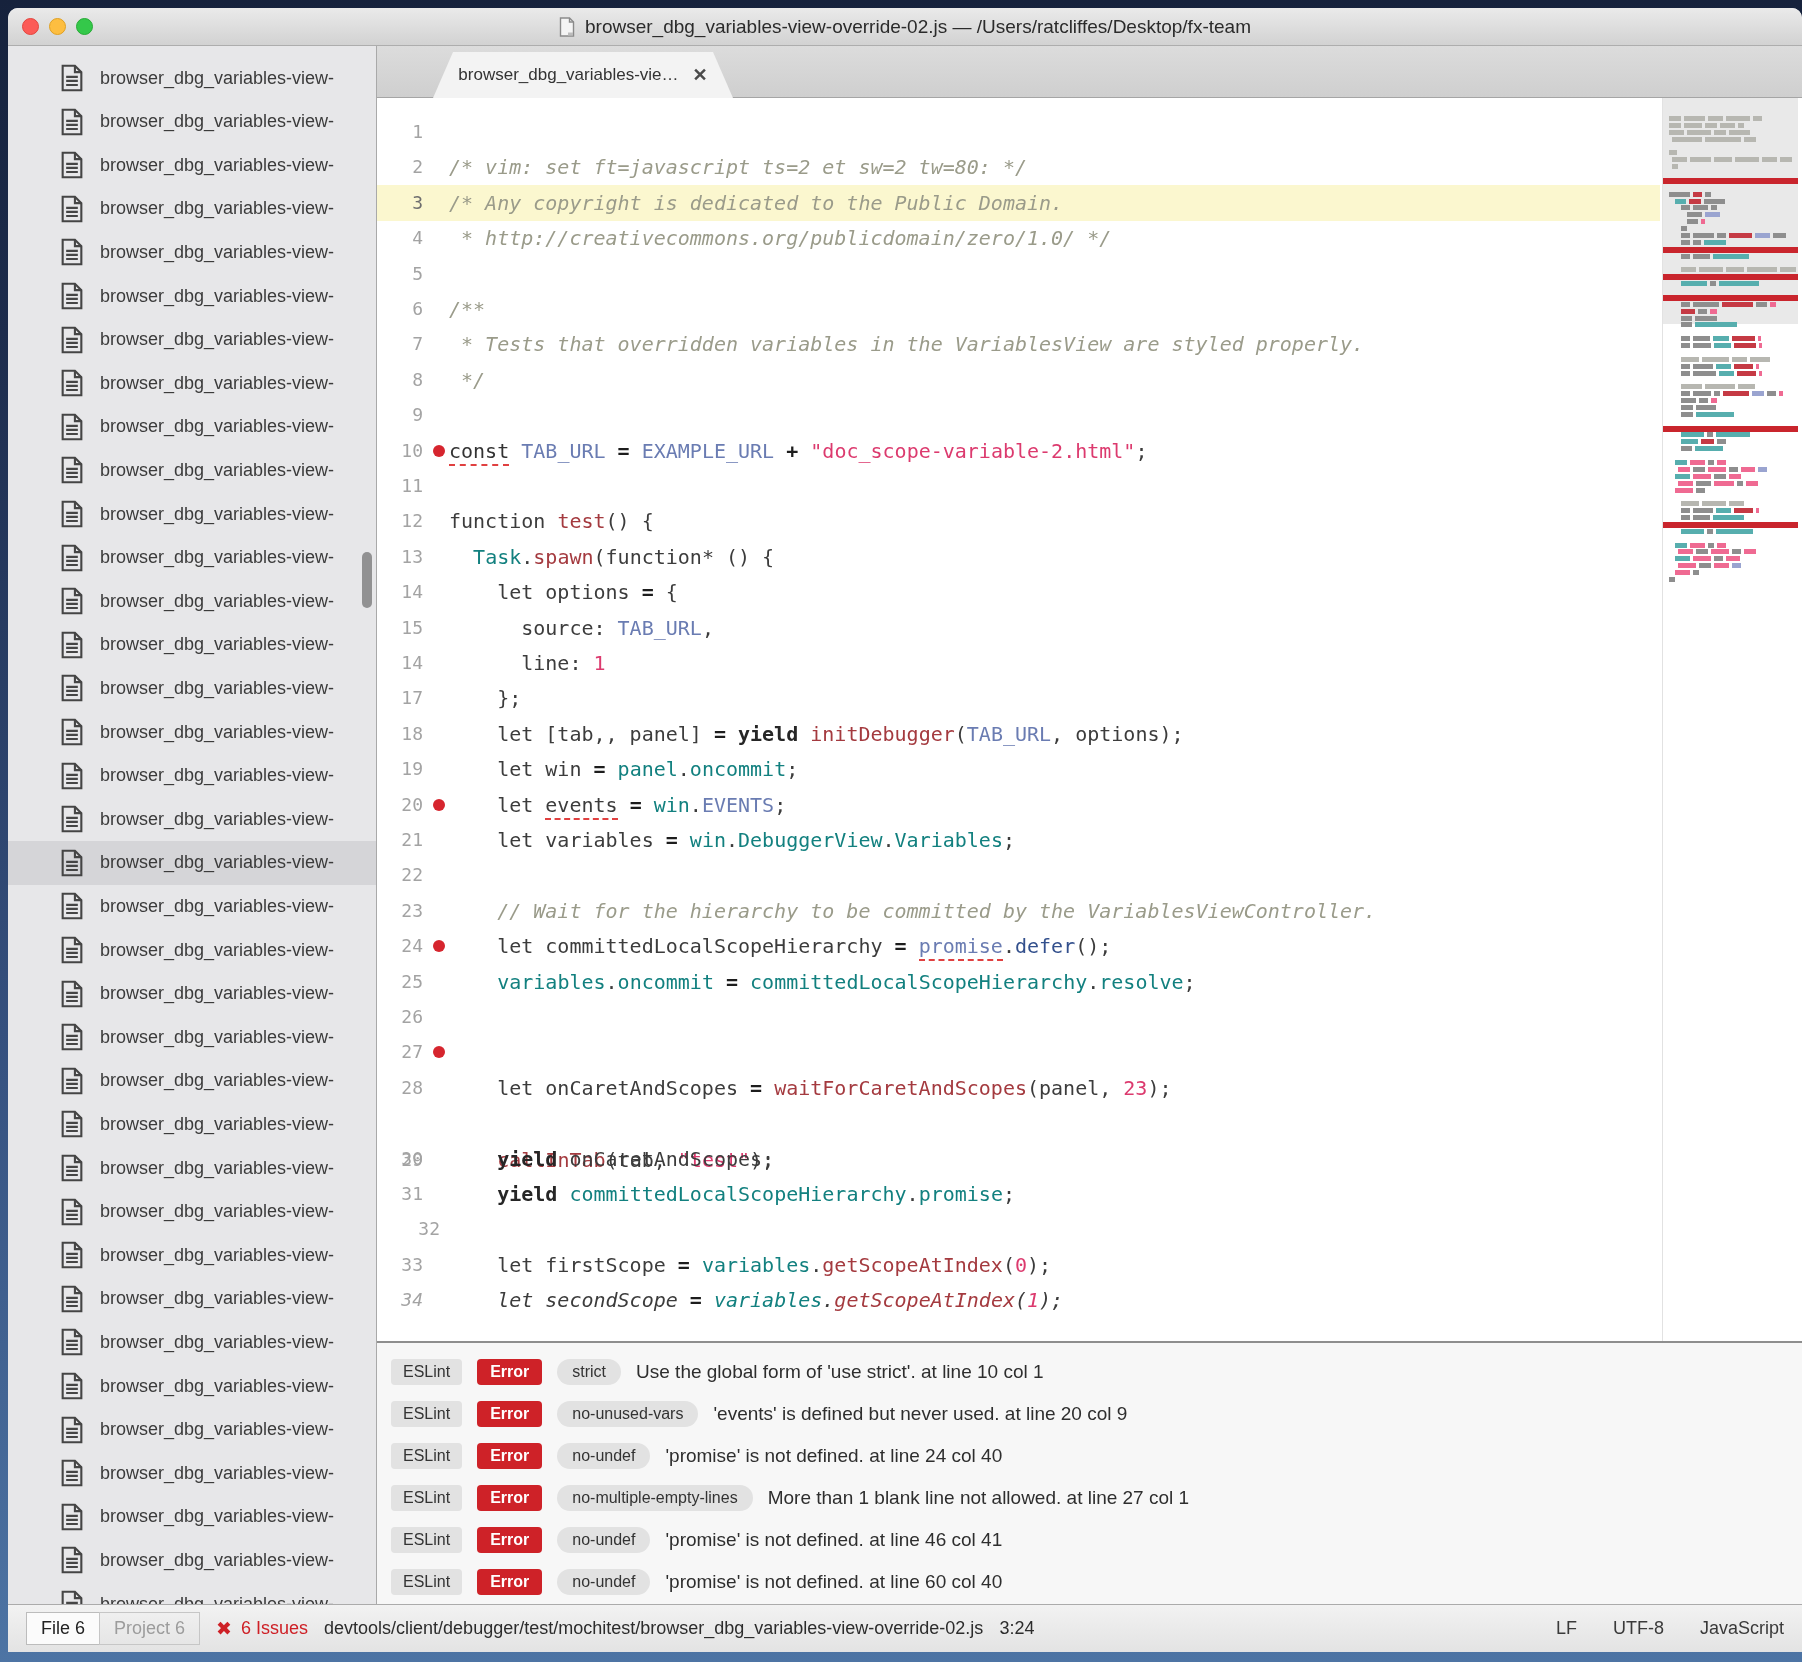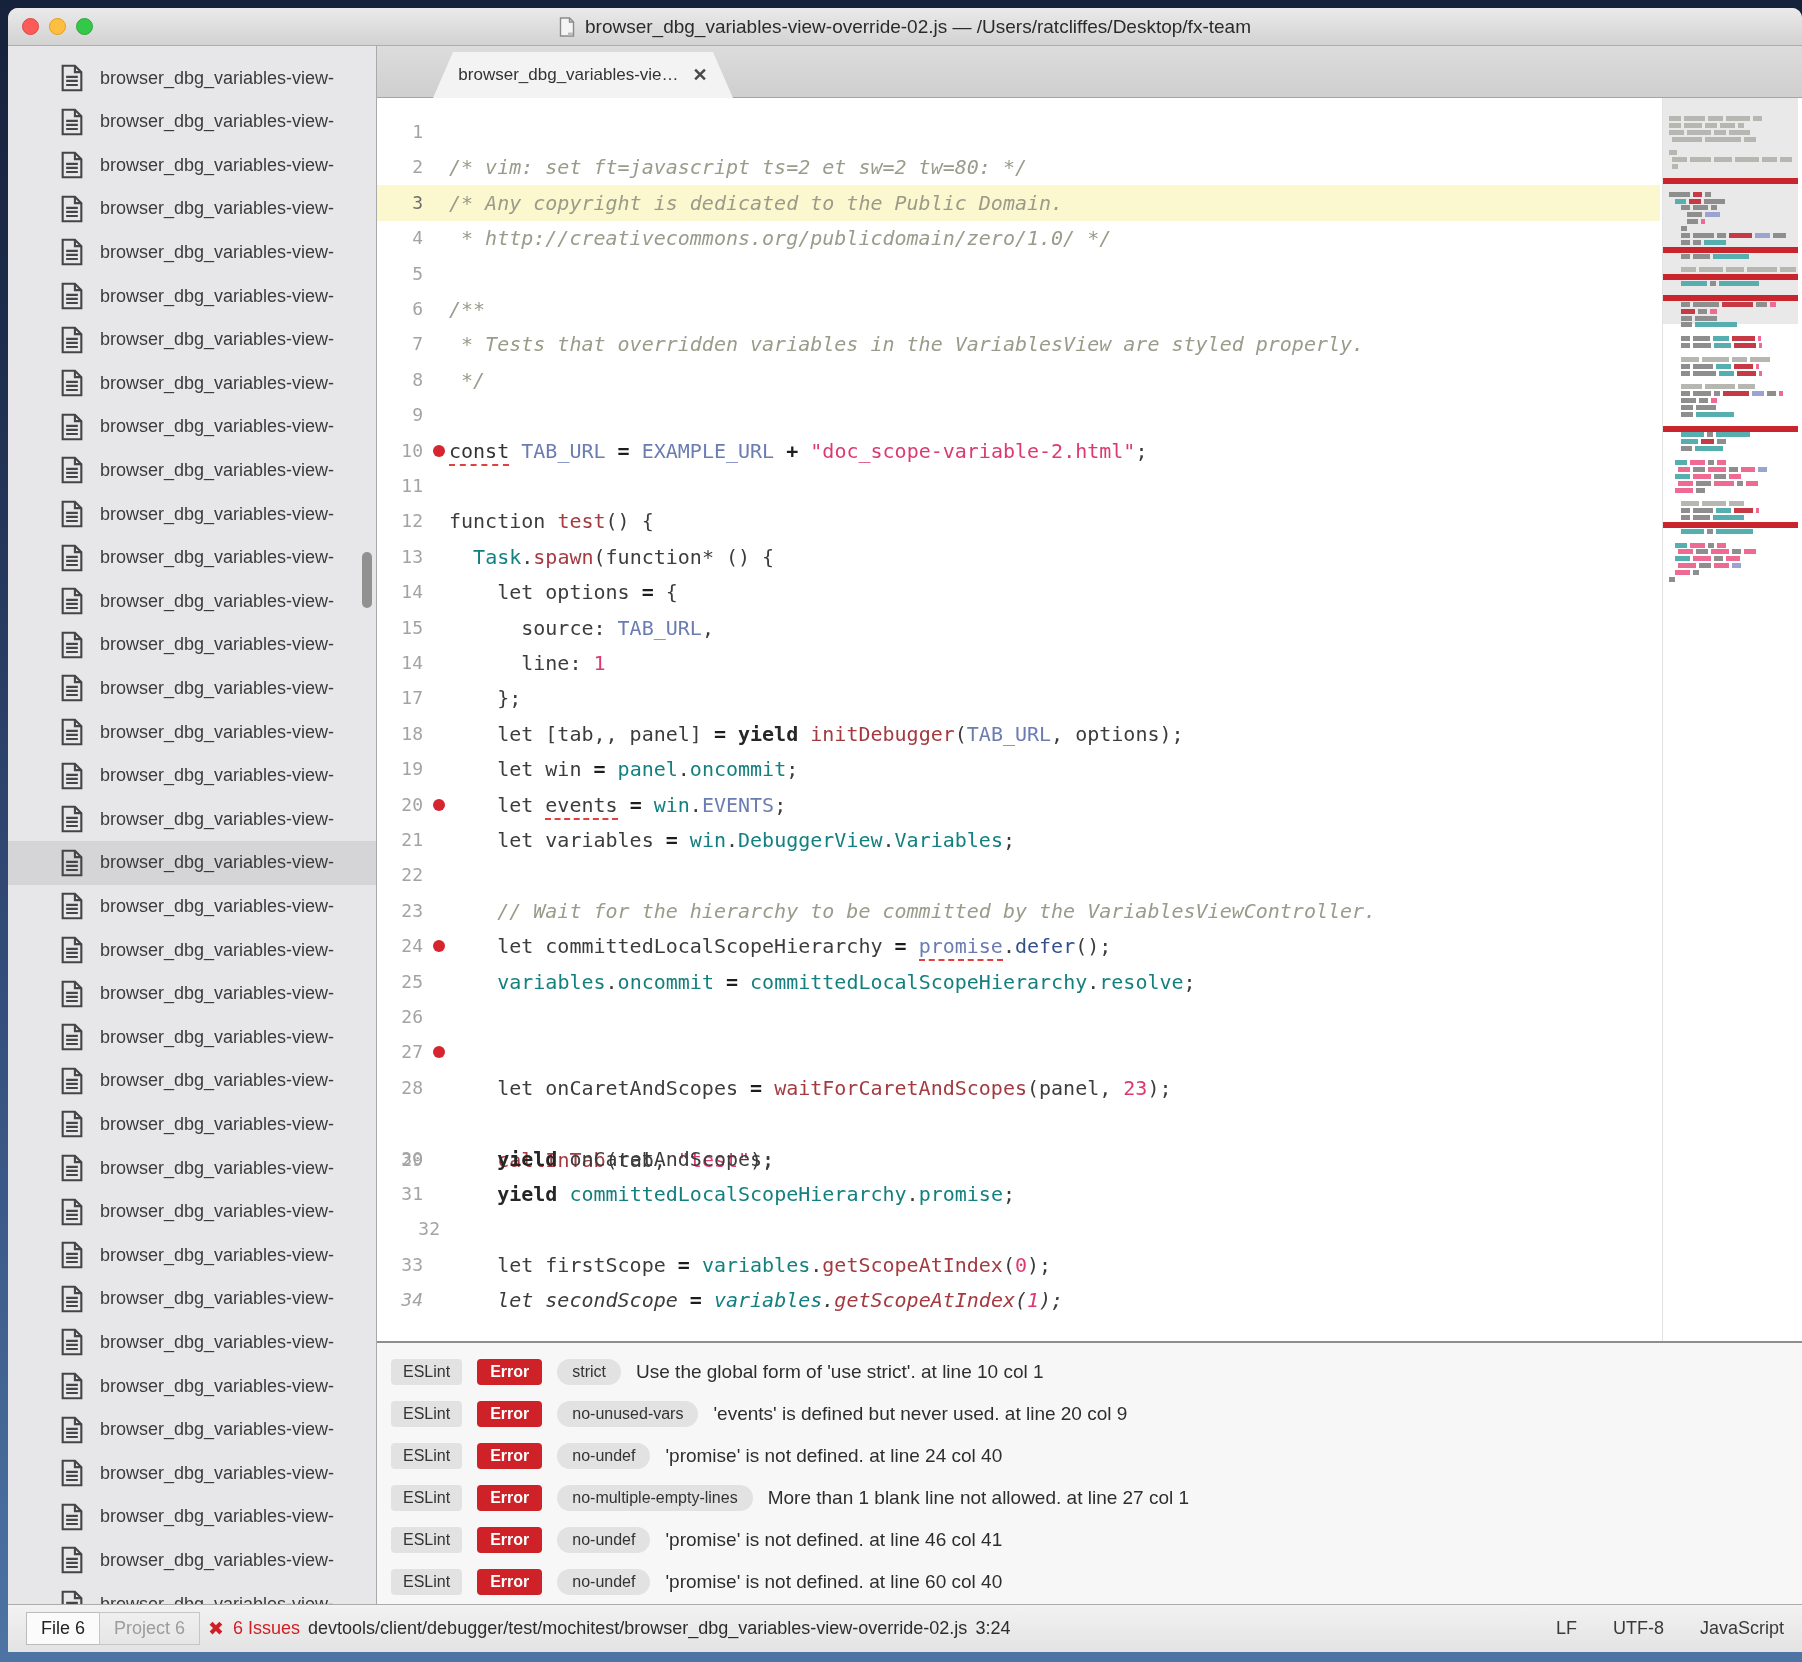--- a/index.html
+++ b/index.html
@@ -110,21 +110,21 @@
   .lint-row { height:42px; display:flex; align-items:center; padding-left:14px; gap:15px; }
   .badge-src  { background:#e2e2e2; color:#333; padding:4px 12px; border-radius:4px; font-size:16px; }
   .badge-err  { background:#ce2228; color:#fff; font-weight:bold; padding:4px 13px; border-radius:4px; font-size:16px; }
   .badge-rule { background:#e2e2e2; color:#333; padding:4px 15px; border-radius:14px; font-size:16px; }
   .lint-msg { color:#2e2e2e; font-size:19px; white-space:nowrap; }
   
   .statusbar {
     flex:0 0 48px; height:48px;
     background:linear-gradient(#f2f2f2,#e3e3e3);
     border-top:1px solid #ababab;
-    display:flex; align-items:center; padding:0 18px; gap:8px;
+    display:flex; align-items:center; padding:0 18px; gap:16px;
     font-size:18px; color:#2c2c2c;
   }
   .btn-group { display:flex; }
   .sb-btn { border:1px solid #bcbcbc; padding:5px 14px; background:#fbfbfb; color:#222; }
   .sb-btn.dim { background:transparent; color:#9c9c9c; border-color:#c6c6c6; margin-left:-1px; }
   .issues { display:flex; align-items:center; gap:9px; color:#ce2026; }
   .issues .x { font-size:19px; }
   .sb-path { white-space:nowrap; overflow:hidden; }
   .sb-right { margin-left:auto; display:flex; gap:36px; color:#3a3a3a; }
 </style>

